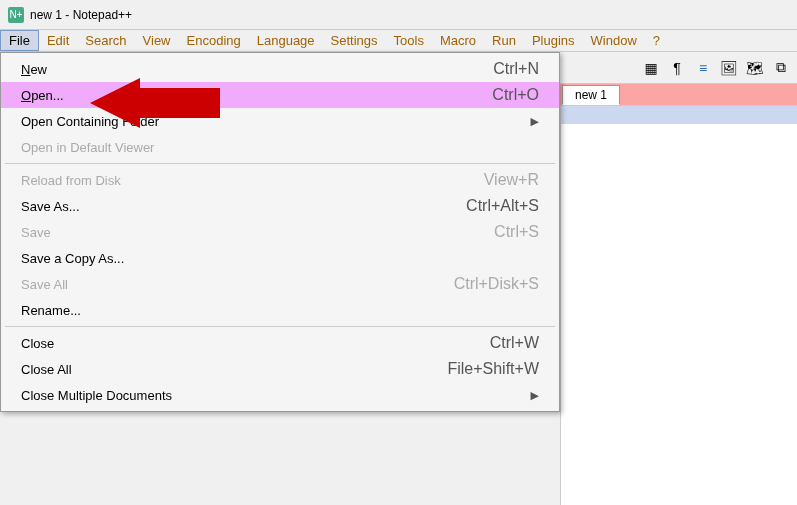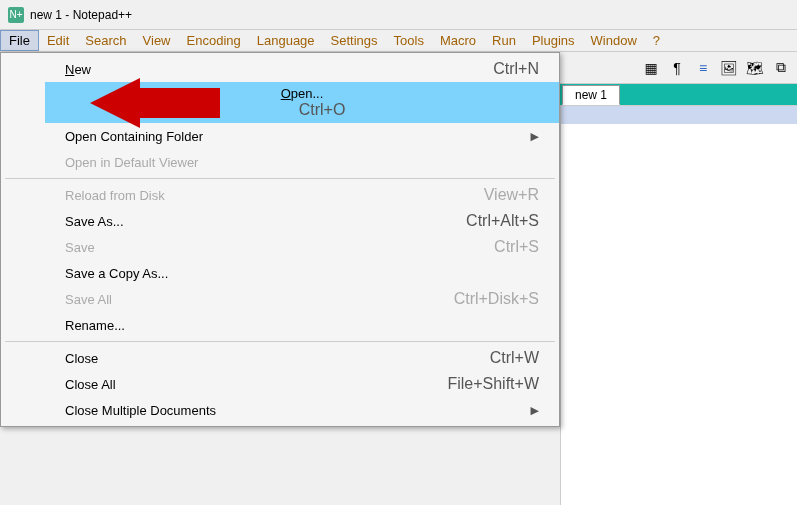--- a/index.html
+++ b/index.html
@@ -107,26 +107,24 @@
     }
 
     .menu-row {
       display: flex;
       align-items: center;
       justify-content: space-between;
       padding: 4px 20px 4px 20px;
       cursor: pointer;
       min-height: 26px;
       color: #000;
-      margin-left: 44px;
     }
     .menu-row.highlighted {
-      background: #7dd3fc;
+      background: #f0abfc;
       color: #000;
-      flex-direction: column;
     }
     .menu-row.disabled {
       color: #aaa;
       cursor: default;
     }
     .menu-row-label {
       font-size: 13px;
     }
     .menu-row-label .underline {
       text-decoration: underline;
@@ -153,21 +151,21 @@
     .red-arrow {
       position: absolute;
       top: 78px;
       left: 90px;
       z-index: 300;
       pointer-events: none;
     }
 
     
     .tab-bar {
-      background: #14b8a6;
+      background: #fca5a5;
       height: 22px;
       display: flex;
       align-items: flex-end;
       padding-left: 2px;
       border-bottom: 1px solid #ccc;
       position: absolute;
       top: 84px;
       left: 560px;
       right: 0;
     }

